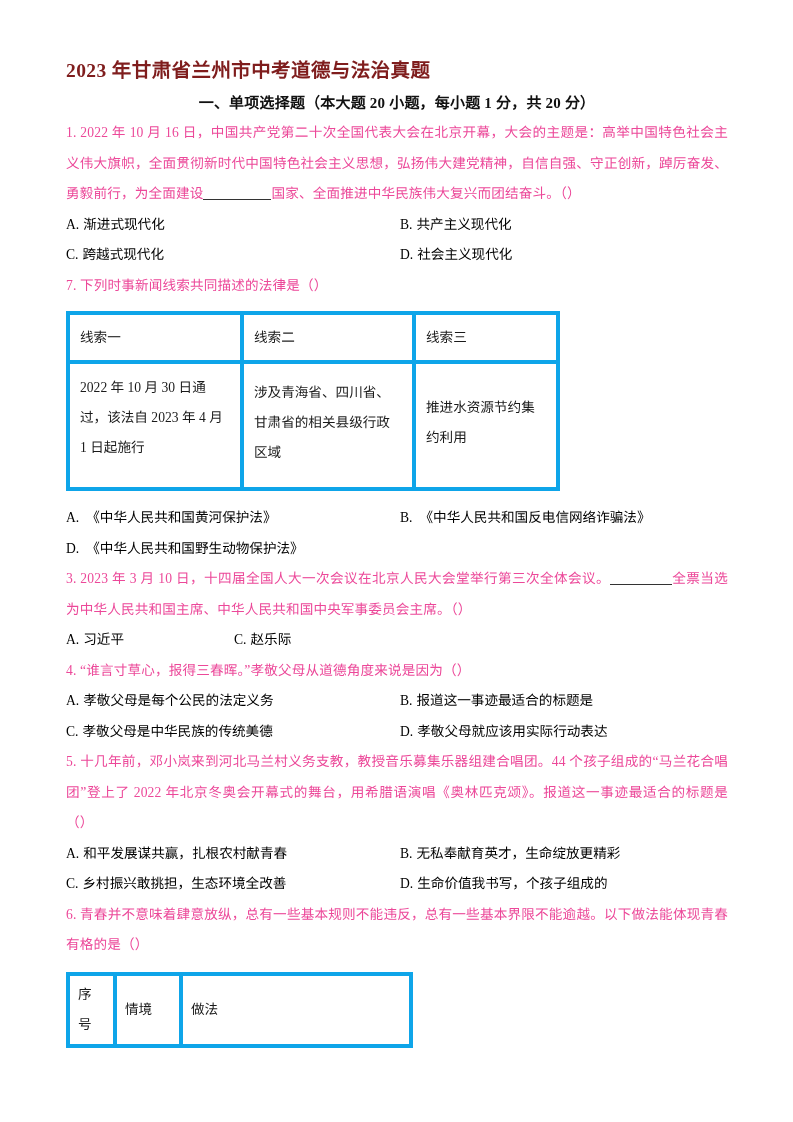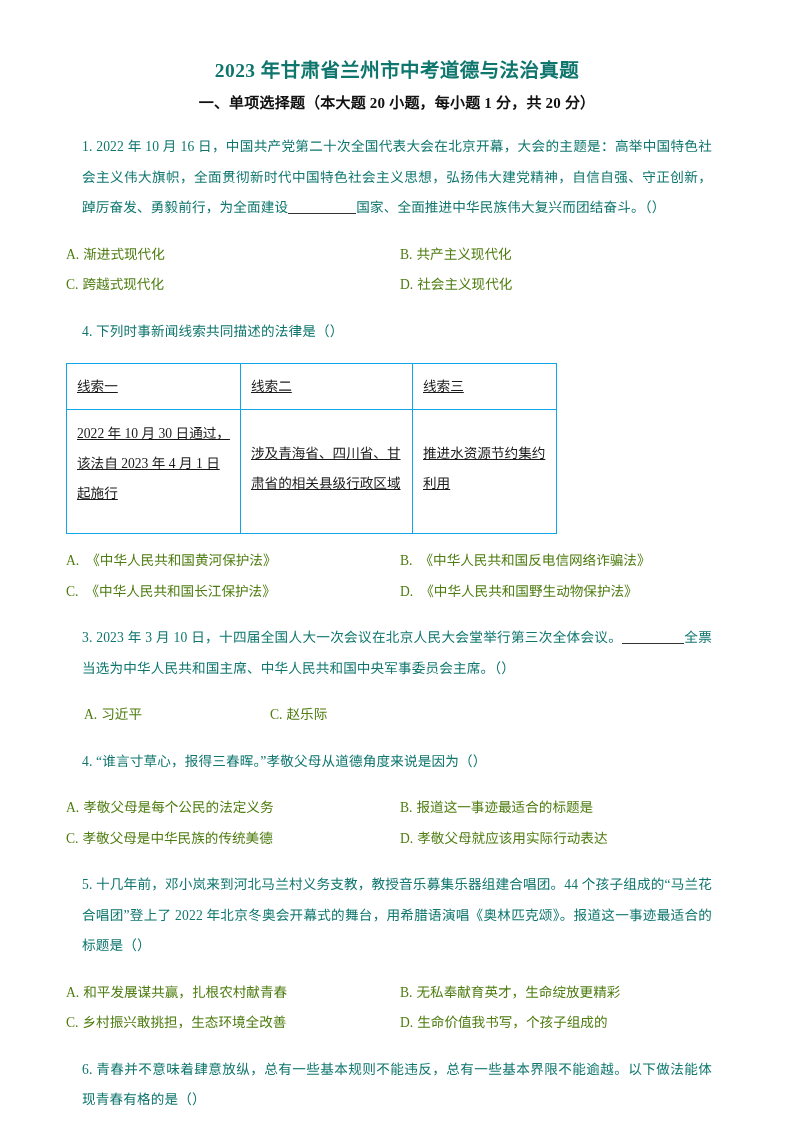--- a/index.html
+++ b/index.html
@@ -29,47 +29,46 @@
     position: absolute;
     left: 66px;
     top: 58px;
     width: 662px;
   }
 
   
   .doc-title {
     font-size: 19.5px;
     font-weight: bold;
-    text-align: center;
     letter-spacing: 0.4px;
     line-height: 26px;
     margin: 0 0 6px 0;
-    color: #0f766e;
+    color: #7f1d1d;
   }
 
   
   .section-heading {
     font-size: 15px;
     font-weight: bold;
     line-height: 26px;
     margin: 0 0 2px 0;
     letter-spacing: 0.2px;
     color: #111;
     text-align: center;
   }
 
   
   .q-stem {
     font-size: 13.6px;
     line-height: 30.5px;
     text-align: justify;
     text-justify: inter-ideograph;
-    margin: 16px;
+    margin: 0;
     letter-spacing: 0.15px;
-    color: #0f766e;
+    color: #ec4899;
   }
   .q-stem .blank {
     display: inline-block;
     border-bottom: 1px solid #333;
     width: 68px;
     vertical-align: -2px;
   }
   .q-stem .blank-sm {
     display: inline-block;
     border-bottom: 1px solid #333;
@@ -78,36 +77,35 @@
   }
   .paren {
     letter-spacing: 0;
   }
 
   
   .options {
     position: relative;
     font-size: 13.6px;
     line-height: 30.5px;
-    color: #4d7c0f;
+    color: #000000;
   }
   .opt-row {
     display: flex;
     line-height: 30.5px;
   }
   .opt-row.two-col .opt {
     width: 50%;
     box-sizing: border-box;
   }
   .opt-row.two-col .opt:nth-child(2) {
     padding-left: 3px;
   }
   .opt-row.four-col .opt {
     box-sizing: border-box;
-    margin-left: 18px;
   }
   .opt-row.four-col .opt:nth-child(1) { width: 168px; }
   .opt-row.four-col .opt:nth-child(2) { width: 166px; }
   .opt-row.four-col .opt:nth-child(3) { width: 160px; }
   .opt-row.four-col .opt:nth-child(4) { width: 168px; }
   .opt .lbl {
     margin-right: 4px;
   }
   .opt-book .lbl {
     margin-right: 7px;
@@ -115,26 +113,25 @@
 
   
   .tbl {
     border-collapse: collapse;
     table-layout: fixed;
     font-size: 13.6px;
     color: #1a1a1a;
     background: #fff;
   }
   .tbl td {
-    border: 1px solid #0ea5e9;
+    border: 4px solid #0ea5e9;
     vertical-align: middle;
     line-height: 30px;
     padding: 5px 10px;
     word-break: break-all;
-    text-decoration: underline;
   }
   #clues-table {
     width: 490px;
     margin: 10px 0 6px 0;
   }
   #clues-table col.c1 { width: 174px; }
   #clues-table col.c2 { width: 172px; }
   #clues-table col.c3 { width: 144px; }
   #clues-table tr.header-row td {
     height: 37px;
@@ -188,21 +185,21 @@
           <div class="opt"><span class="lbl">B.</span><span>共产主义现代化</span></div>
         </div>
         <div class="opt-row two-col">
           <div class="opt"><span class="lbl">C.</span><span>跨越式现代化</span></div>
           <div class="opt"><span class="lbl">D.</span><span>社会主义现代化</span></div>
         </div>
       </div>
     </div>
 
     <div>
-      <p class="q-stem"><span>4. 下列时事新闻线索共同描述的法律是（</span><span class="paren">）</span></p>
+      <p class="q-stem"><span>7. 下列时事新闻线索共同描述的法律是（</span><span class="paren">）</span></p>
 
       <table class="tbl" id="clues-table">
         <colgroup>
             <col class="c1">
             <col class="c2">
             <col class="c3">
           </colgroup>
         <tbody>
           <tr class="header-row">
             <td>线索一</td>
@@ -218,21 +215,20 @@
       </table>
 
       <div class="spacer-sm"></div>
 
       <div class="options">
         <div class="opt-row two-col">
           <div class="opt opt-book"><span class="lbl">A.</span><span>《中华人民共和国黄河保护法》</span></div>
           <div class="opt opt-book"><span class="lbl">B.</span><span>《中华人民共和国反电信网络诈骗法》</span></div>
         </div>
         <div class="opt-row two-col">
-          <div class="opt opt-book"><span class="lbl">C.</span><span>《中华人民共和国长江保护法》</span></div>
           <div class="opt opt-book"><span class="lbl">D.</span><span>《中华人民共和国野生动物保护法》</span></div>
         </div>
       </div>
     </div>
 
     <div>
       <p class="q-stem"><span>3. 2023 年 3 月 10 日，十四届全国人大一次会议在北京人民大会堂举行第三次全体会议。</span><span class="blank-sm"></span><span>全票当选为中华人民共和国主席、中华人民共和国中央军事委员会主席。（</span><span class="paren">）</span></p>
 
       <div class="options">
         <div class="opt-row four-col">

